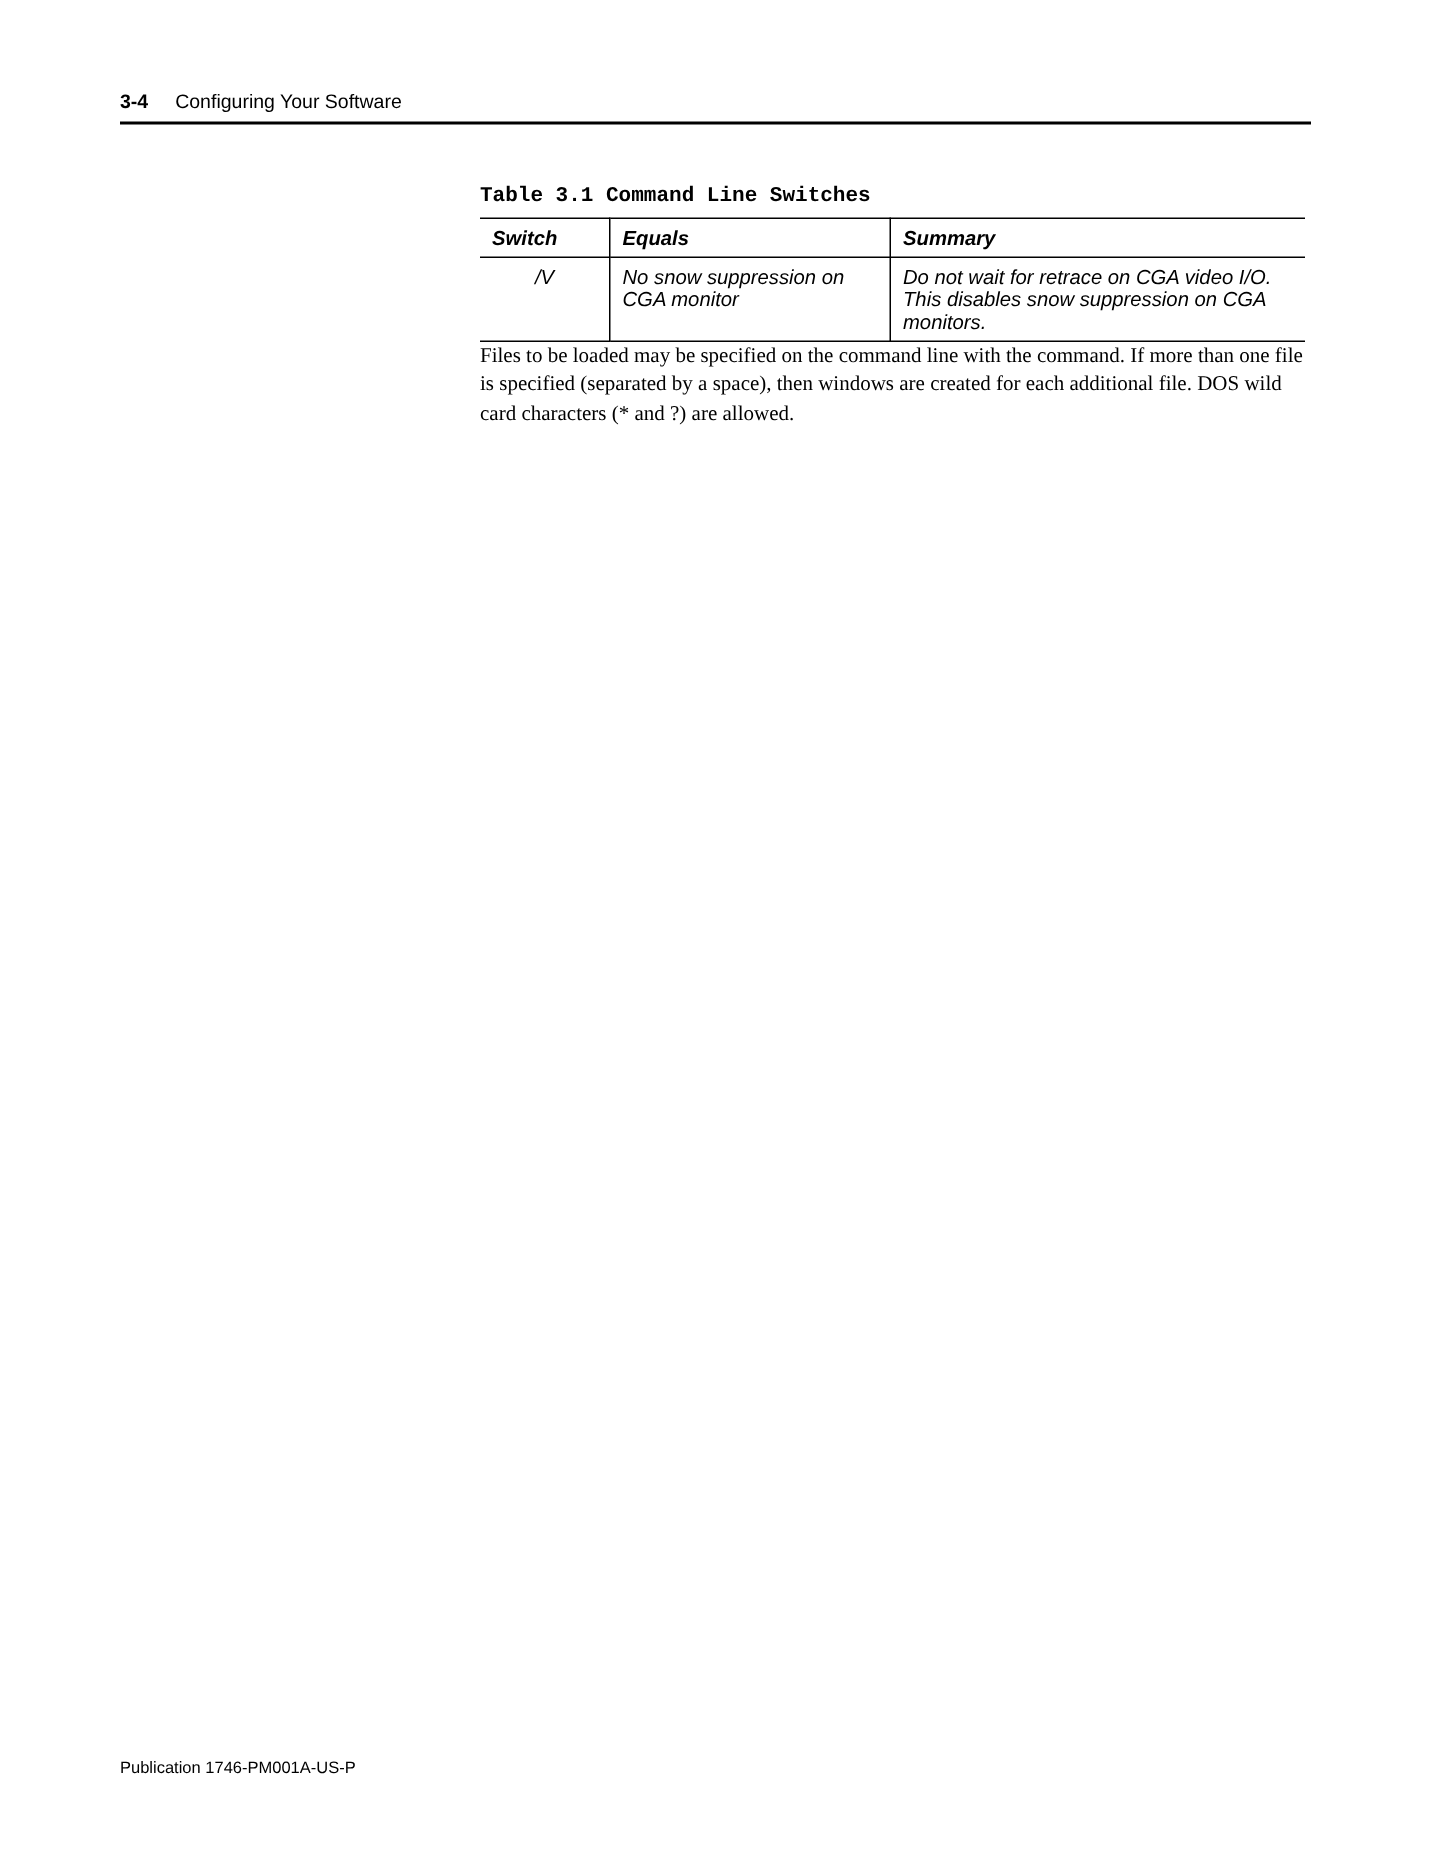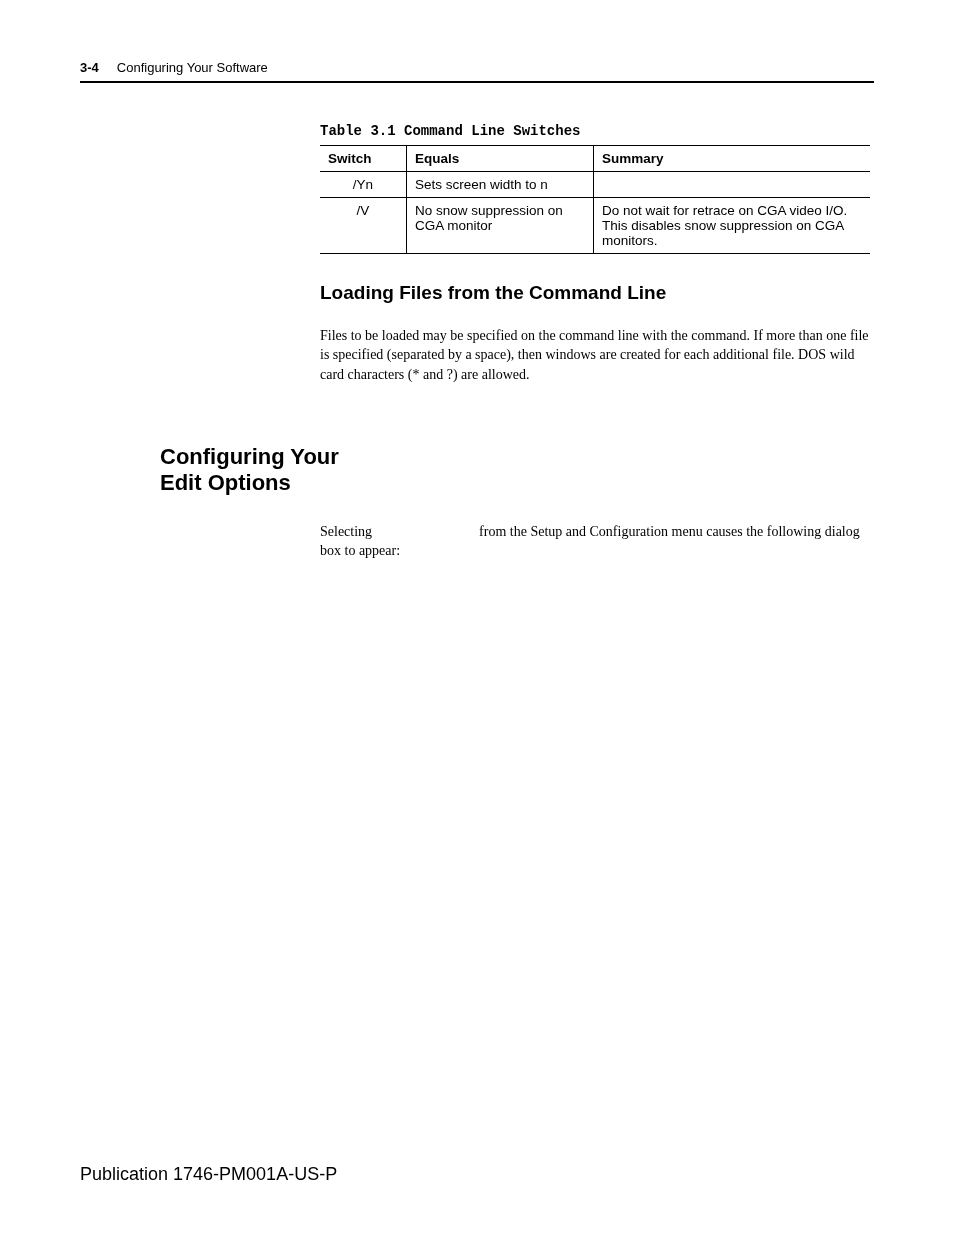--- a/index.html
+++ b/index.html
@@ -45,20 +45,21 @@
     font-family: Liberation Mono, monospace;
     font-weight: bold;
     font-size: 14px;
     margin-bottom: 6px;
   }
   table.switches {
     border-collapse: collapse;
     width: 100%;
     font-family: Arial, Helvetica, sans-serif;
     font-size: 13.5px;
+    font-style: italic;
   }
   table.switches th, table.switches td {
     border: 1px solid #000;
     padding: 5px 8px;
     text-align: left;
     vertical-align: top;
   }
   table.switches th {
     font-weight: bold;
     border-top: 1px solid #000;
@@ -108,21 +109,21 @@
   .lower-body {
     margin-left: 240px;
     width: 550px;
     padding-top: 78px;
   }
   .footer {
     position: absolute;
     bottom: 50px;
     left: 80px;
     font-family: Arial, Helvetica, sans-serif;
-    font-size: 18px;
+    font-size: 11px;
   }
 </style>
 </head>
 <body>
 
 <div class="page">
 
   <div class="header-row">
     <span class="page-num">3-4</span>
     <span class="header-title">Configuring Your Software</span>
@@ -133,45 +134,29 @@
     <div class="table-caption">Table 3.1 Command Line Switches</div>
 
     <table class="switches">
       <tbody>
           <tr>
         <th class="col-switch">Switch</th>
         <th class="col-equals">Equals</th>
         <th>Summary</th>
       </tr>
       <tr>
-        <td class="col-switch">/Yn</td>
-        <td>Sets screen width to n</td>
-        <td></td>
-      </tr>
-      <tr>
         <td class="col-switch">/V</td>
         <td>No snow suppression on CGA monitor</td>
         <td>Do not wait for retrace on CGA video I/O. This disables snow suppression on CGA monitors.</td>
       </tr>
     </tbody>
       </table>
 
-    <div class="subheading">Loading Files from the Command Line</div>
 
     <div class="body-text">Files to be loaded may be specified on the command line with the command. If more than one file is specified (separated by a space), then windows are created for each additional file. DOS wild card characters (* and ?) are allowed.</div>
 
 
   </div>
 
-  <div class="lower-block">
-    <div class="side-heading">Configuring Your Edit Options</div>
-    <div class="lower-body">
-      <div class="body-text">
-        <span>Selecting </span>
-        <span style="display:inline-block;width:100px;"></span>
-        <span> from the Setup and Configuration menu causes the following dialog box to appear:</span>
-      </div>
-    </div>
-  </div>
 
   <div class="footer">Publication 1746-PM001A-US-P</div>
 
 </div>
 
 </body></html>

